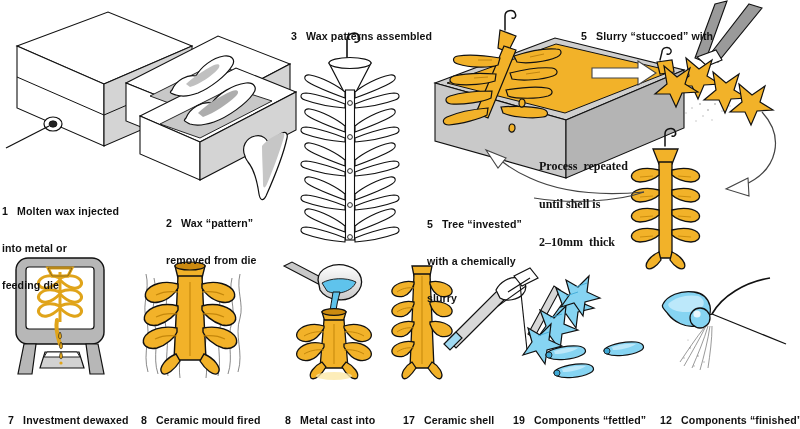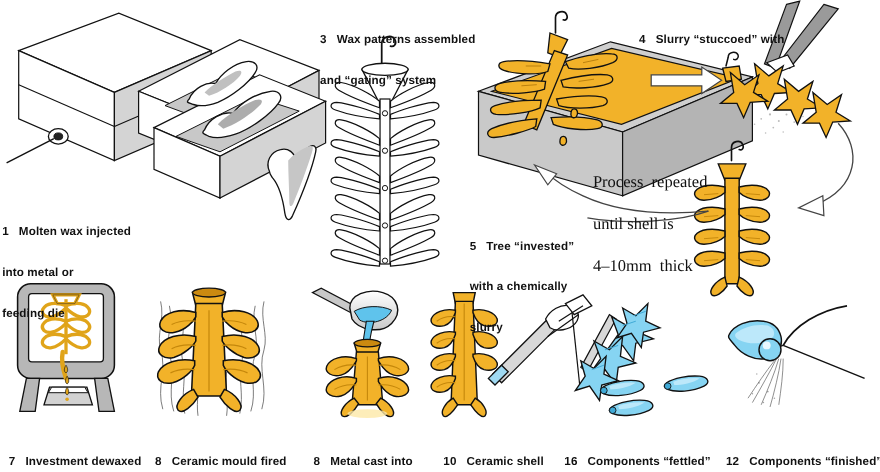--- a/index.html
+++ b/index.html
@@ -22,24 +22,24 @@
     font-size: 10.6px;
     line-height: 12.4px;
     color: #111111;
     font-weight: 700;
     white-space: pre;
     letter-spacing: 0.1px;
   }
   .note {
     position: absolute;
     font-family: "Liberation Serif", "DejaVu Serif", serif;
-    font-size: 15px;
+    font-size: 12px;
     line-height: 12.6px;
     color: #111111;
-    font-weight: 400;
+    font-weight: 700;
     white-space: pre;
   }
   svg.layer {
     position: absolute;
     left: 0;
     top: 0;
     width: 800px;
     height: 429px;
     pointer-events: none;
   }
@@ -484,68 +484,71 @@
       </g>
     </g>
   </svg>
 
   <div class="caption" style="left:2px; top:180px;">
     <div>1   Molten wax injected</div>
     <div>into metal or</div>
     <div>feeding die</div>
   </div>
 
+  <div class="caption" style="left:166px; top:192px;">
+    <div>2   Wax “pattern”</div>
+    <div>removed from die</div>
+  </div>
 
   <div class="caption" style="left:291px; top:5px;">
     <div>3   Wax patterns assembled</div>
-    <div>and “gating” system</div>
   </div>
 
   <div class="caption" style="left:427px; top:193px;">
     <div>5   Tree “invested”</div>
     <div>with a chemically</div>
     <div>slurry</div>
   </div>
 
   <div class="caption" style="left:581px; top:5px;">
-    <div>4   Slurry “stuccoed” with</div>
+    <div>5   Slurry “stuccoed” with</div>
   </div>
 
 
   <div class="caption" style="left:8px; top:389px;">
     <div>7   Investment dewaxed</div>
     
     
   </div>
 
   <div class="caption" style="left:141px; top:389px;">
     <div>8   Ceramic mould fired</div>
     
   </div>
 
   <div class="caption" style="left:285px; top:389px;">
     <div>8   Metal cast into</div>
     
   </div>
 
   <div class="caption" style="left:403px; top:389px;">
-    <div>10   Ceramic shell</div>
+    <div>17   Ceramic shell</div>
     
   </div>
 
   <div class="caption" style="left:513px; top:389px;">
-    <div>16   Components “fettled”</div>
+    <div>19   Components “fettled”</div>
     
   </div>
 
   <div class="caption" style="left:660px; top:389px;">
     <div>12   Components “finished”</div>
     
     
   </div>
 
   <div class="note" style="left:539px; top:135px;">
     <div>Process  repeated</div>
     <div>until shell is</div>
-    <div>4–10mm  thick</div>
+    <div>2–10mm  thick</div>
   </div>
 
 </div>
 
 </body></html>

